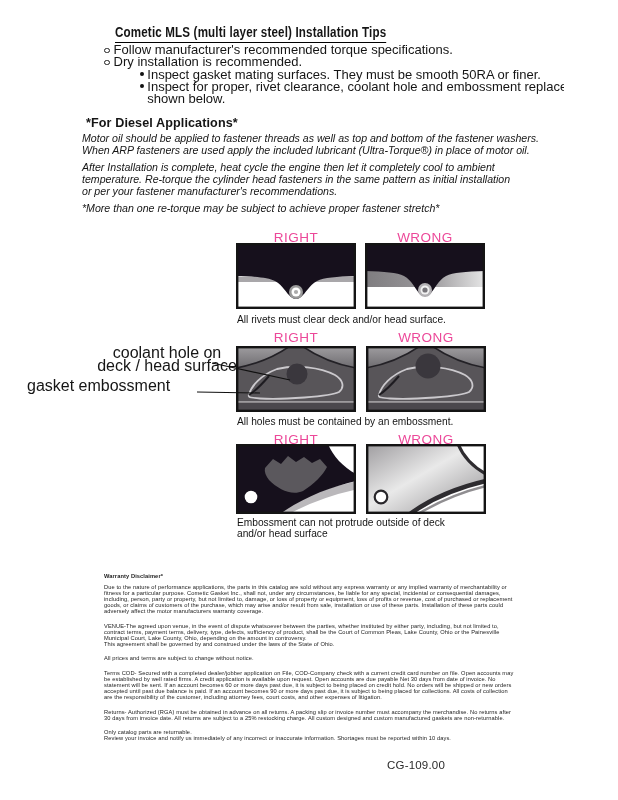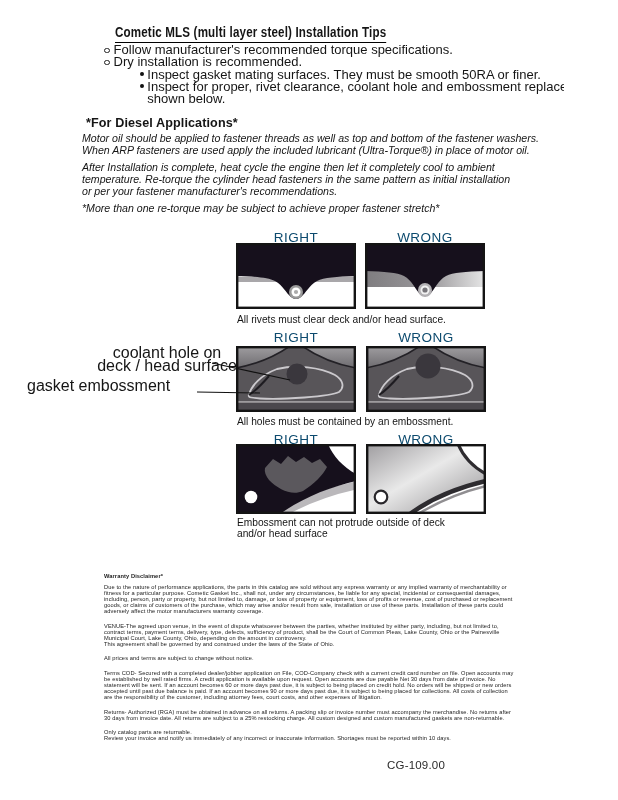--- a/index.html
+++ b/index.html
@@ -22,21 +22,21 @@
         margin:3.6px 3.5px 0 0;}
 
   
   .diesel-heading{position:absolute;left:86px;top:116px;font-size:12.6px;font-weight:bold;letter-spacing:.1px;}
   .para{position:absolute;left:82px;width:525px;font-size:10.6px;line-height:12px;white-space:pre-line;font-style:italic;}
   #para1{top:132px;}
   #para2{top:161px;}
   #note{top:202px;}
 
   
-  .dlabel{position:absolute;width:120px;text-align:center;font-size:13.5px;letter-spacing:.5px;color:#0c4a6e;}
+  .dlabel{position:absolute;width:120px;text-align:center;font-size:13.5px;letter-spacing:.5px;color:#ec4899;}
   .dbox{position:absolute;width:120px;}
   .dbox svg{display:block;width:100%;height:auto;}
   .caption{position:absolute;left:237px;font-size:10.2px;line-height:11px;white-space:pre-line;width:300px;}
   .side-label{position:absolute;font-size:16px;line-height:13px;white-space:pre-line;}
   #coolant-label{left:92px;top:346px;width:150px;text-align:center;}
   #embossment-label{left:27px;top:379px;width:150px;text-align:left;}
   .pointer-svg{position:absolute;left:190px;top:355px;width:120px;height:45px;z-index:5;pointer-events:none;}
 
   
   .fine{position:absolute;left:104px;top:573px;width:430px;font-size:5.7px;line-height:6.05px;

